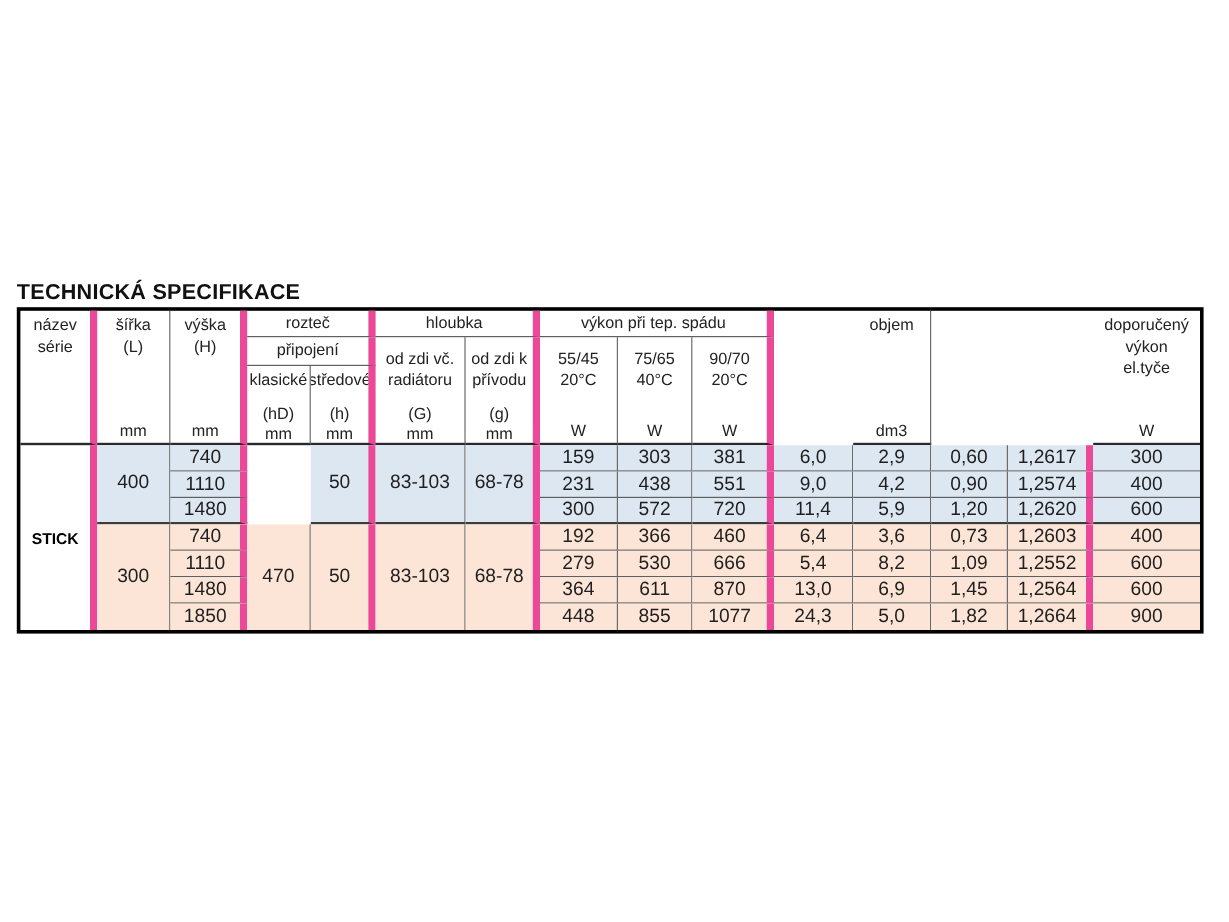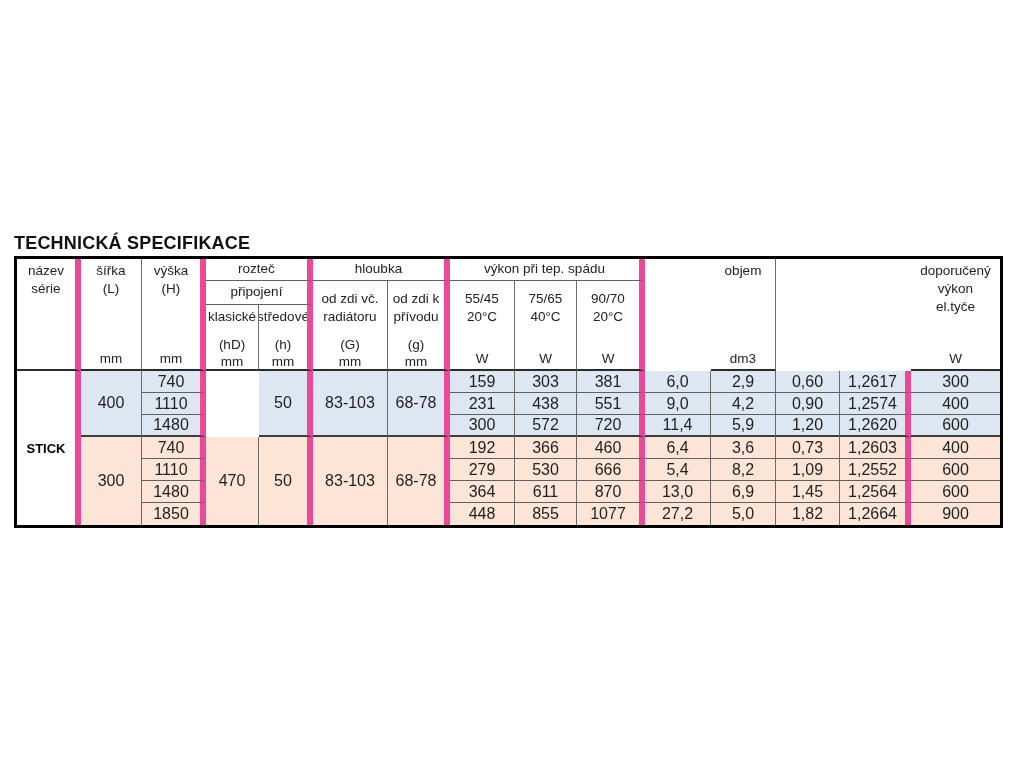--- a/index.html
+++ b/index.html
@@ -165,20 +165,20 @@
     <div class="c d peach rT bt" style="grid-area:11/10/12/11">870</div>
     <div class="c d peach rt bt" style="grid-area:11/11/12/12">13,0</div>
     <div class="c d peach rt bt" style="grid-area:11/12/12/13">6,9</div>
     <div class="c d peach rt bt" style="grid-area:11/13/12/14">1,45</div>
     <div class="c d peach rT bt" style="grid-area:11/14/12/15">1,2564</div>
     <div class="c d peach bt" style="grid-area:11/15/12/16">600</div>
 
     <div class="c d peach rt" style="grid-area:12/8/13/9">448</div>
     <div class="c d peach rt" style="grid-area:12/9/13/10">855</div>
     <div class="c d peach rT" style="grid-area:12/10/13/11">1077</div>
-    <div class="c d peach rt" style="grid-area:12/11/13/12">27,2</div>
+    <div class="c d peach rt" style="grid-area:12/11/13/12">24,3</div>
     <div class="c d peach rt" style="grid-area:12/12/13/13">5,0</div>
     <div class="c d peach rt" style="grid-area:12/13/13/14">1,82</div>
     <div class="c d peach rT" style="grid-area:12/14/13/15">1,2664</div>
     <div class="c d peach" style="grid-area:12/15/13/16">900</div>
 
   </div>
 </div>
 
 </body></html>

